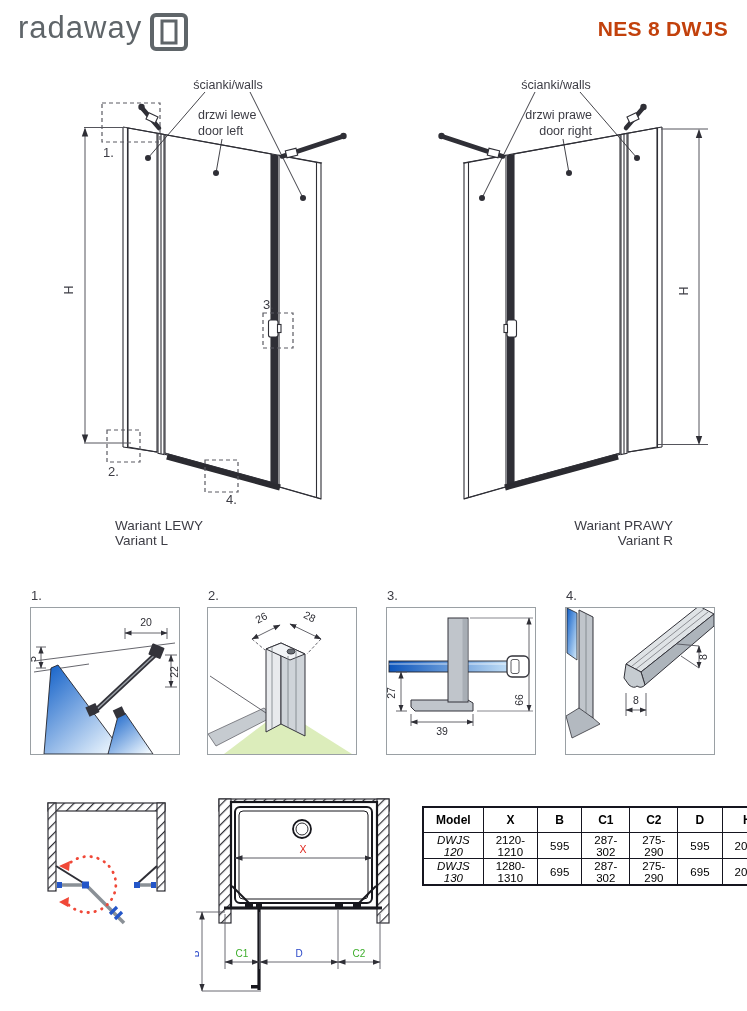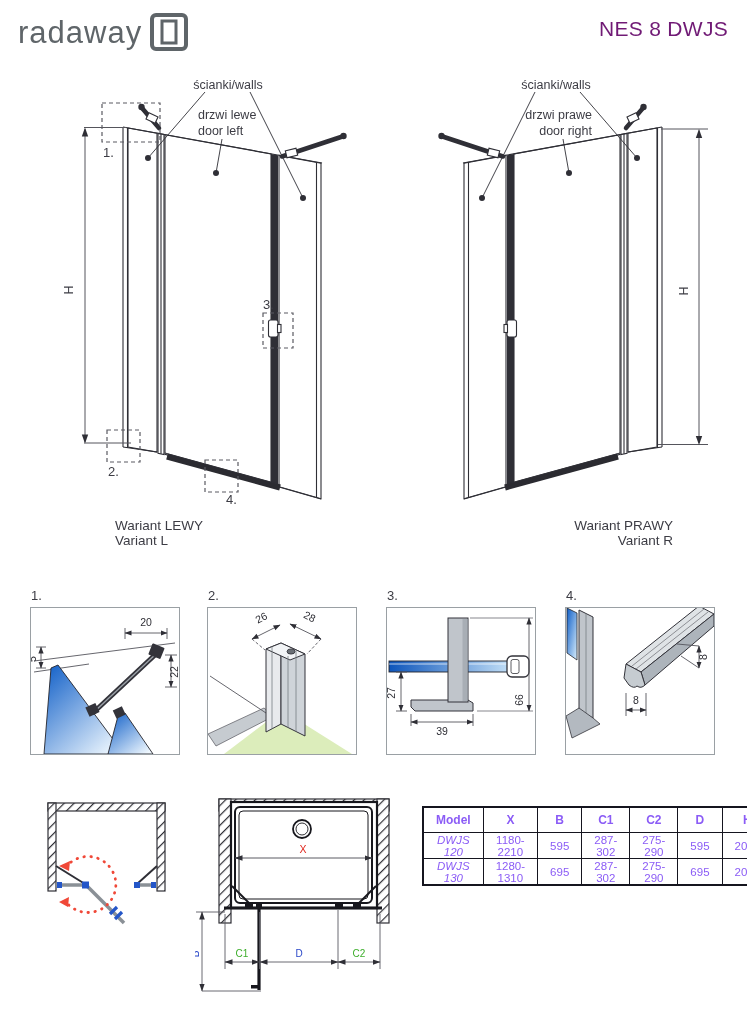--- a/index.html
+++ b/index.html
@@ -1,36 +1,36 @@
 <!DOCTYPE html>
 <html><head>
 <meta charset="utf-8">
 <style>
   html,body{margin:0;padding:0;background:#ffffff;}
   .page{position:relative;width:747px;height:1011px;background:#ffffff;
         font-family:"Liberation Sans",sans-serif;overflow:hidden;}
   
-  .logo{position:absolute;left:18px;top:12px;display:flex;align-items:center;gap:7px;}
+  .logo{position:absolute;left:18px;top:12px;display:flex;gap:7px;}
   .logo-text{font-size:31px;color:#5f6569;letter-spacing:1px;line-height:1;font-weight:400;}
-  .title{position:absolute;right:19px;top:17px;font-size:21px;font-weight:400;color:#701a75;letter-spacing:.3px;}
+  .title{position:absolute;right:19px;top:17px;font-size:21px;font-weight:700;color:#c2410c;letter-spacing:.3px;}
   
   svg text{font-family:"Liberation Sans",sans-serif;}
   .lbl{font-size:12.5px;fill:#3c3c44;}
   .cap{font-size:13.5px;fill:#3c3c44;}
   .num{font-size:13px;fill:#3c3c44;}
   .dim{font-size:10.5px;fill:#2f2f36;}
   .dashedbox{fill:none;stroke:#5a5a62;stroke-width:1.2;stroke-dasharray:4 3;}
   
   .detail{position:absolute;width:148px;height:146px;border:1px solid #9aa0a4;background:#fff;}
   .detail-num{position:absolute;top:-20px;left:0;font-size:13px;color:#3c3c44;}
   
   .spec-table{position:absolute;left:422px;top:806px;border-collapse:collapse;table-layout:fixed;
               border:2.5px solid #15151f;background:#fff;}
   .spec-table th,.spec-table td{border:1.5px solid #15151f;text-align:center;vertical-align:middle;
-              padding:0 12px;color:#8b5cf6;font-size:11.5px;}
+              padding:0 12px;color:#000000;font-size:11.5px;}
   .spec-table th{font-size:12px;font-weight:bold;height:24px;}
   .spec-table td{height:25px;}
   .model-cell{font-weight:normal;font-style:italic;}
   .c-red{color:#e0281f;} .c-blue{color:#2947c8;} .c-green{color:#3dae2b;}
   .c-purple{color:#5b4ad0;} .c-dark{color:#1d1d30;}
 </style>
 </head>
 <body>
 
 <div class="page">
@@ -356,21 +356,21 @@
         <th class="c-blue">B</th>
         <th class="c-green">C1</th>
         <th class="c-green">C2</th>
         <th class="c-purple">D</th>
         <th class="c-dark">H</th>
       </tr>
     </thead>
     <tbody>
       <tr>
         <td class="model-cell">DWJS 120</td>
-        <td>1180-2210</td>
+        <td>2120-1210</td>
         <td>595</td>
         <td>287-302</td>
         <td>275-290</td>
         <td>595</td>
         <td>2000</td>
       </tr>
       <tr>
         <td class="model-cell">DWJS 130</td>
         <td>1280-1310</td>
         <td>695</td>

